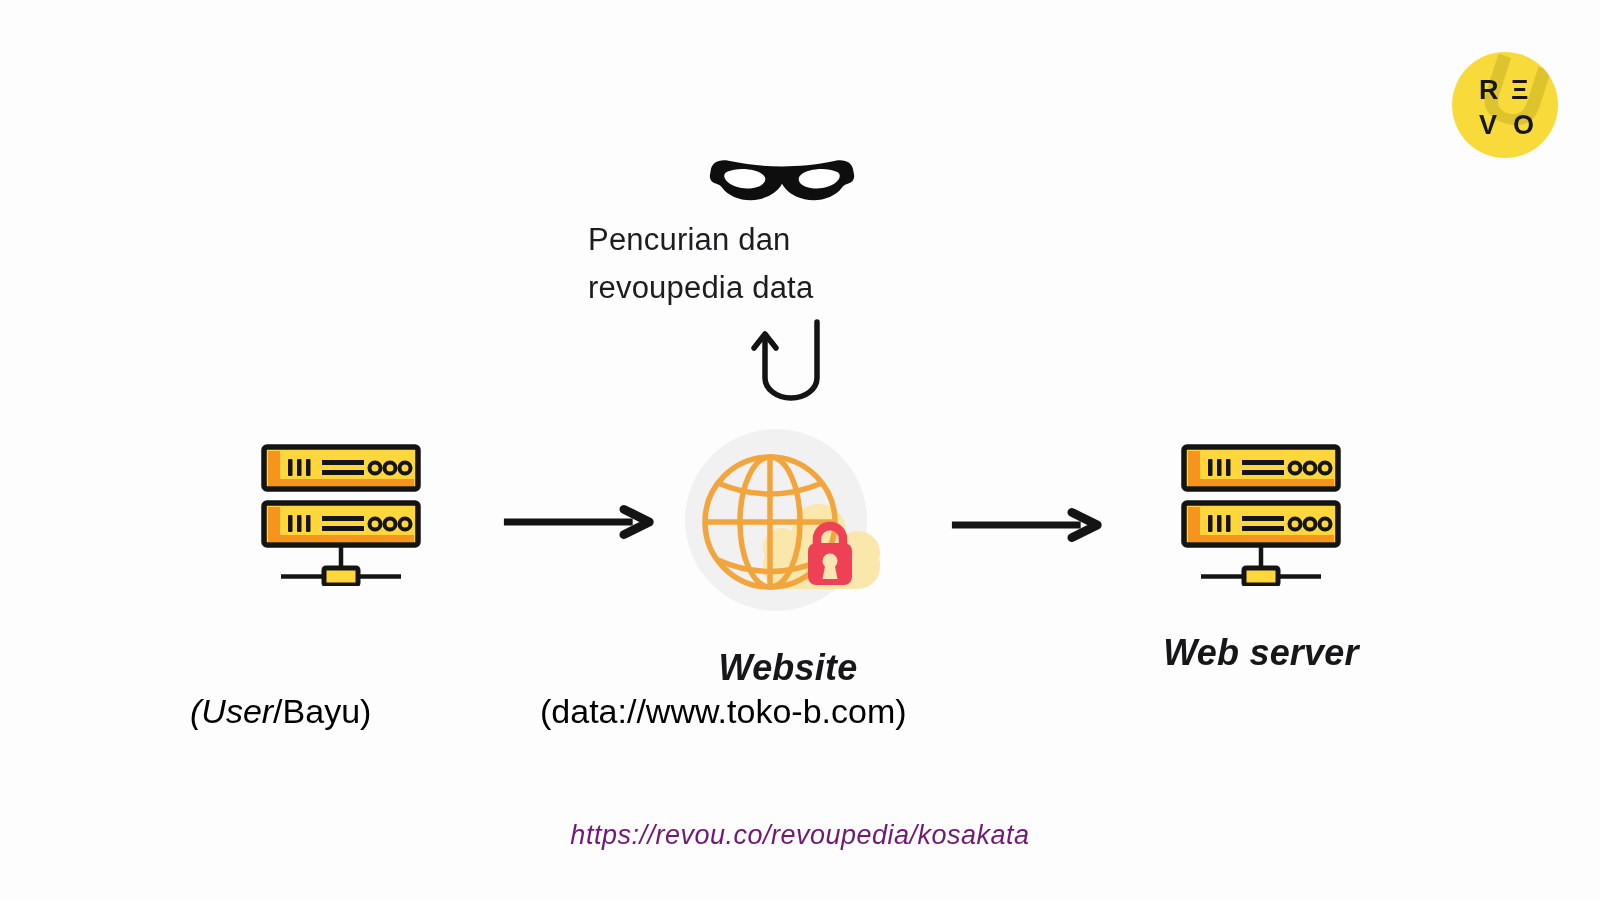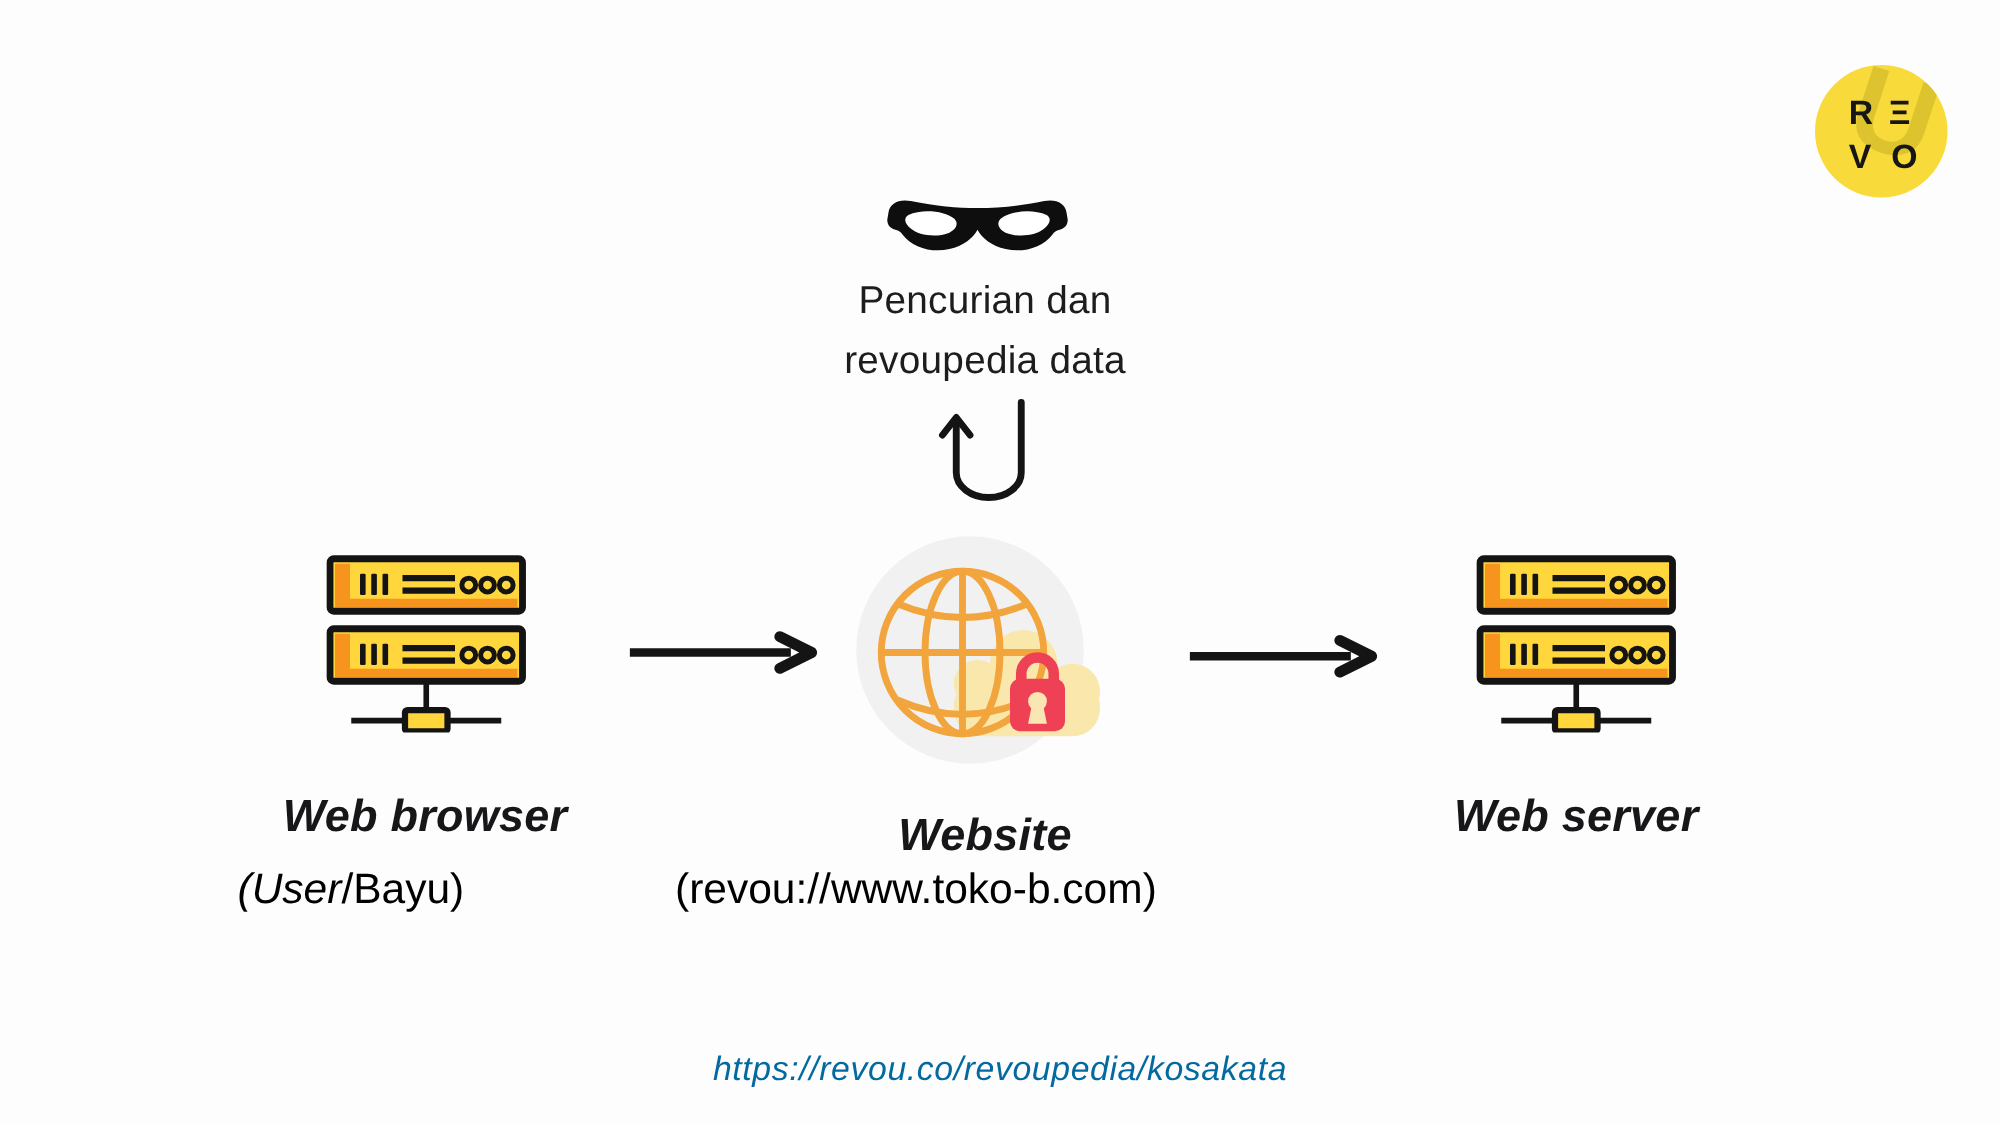--- a/index.html
+++ b/index.html
@@ -29,21 +29,21 @@
     color: #161616; line-height: 1;
   }
   .logo .g-r { left: 27px; top: 25px; }
   .logo .g-e { left: 59px; top: 25px; }
   .logo .g-v { left: 27px; top: 60px; }
   .logo .g-o { left: 61px; top: 60px; }
 
   
   .threat-text {
     position: absolute; left: 588px; top: 216px; width: 400px;
-    text-align: center; font-size: 31px; line-height: 48px;
+    text-align: left; font-size: 31px; line-height: 48px;
     color: #1D1D1F; letter-spacing: 0.2px;
   }
 
   
   .node-title {
     position: absolute; width: 300px; text-align: center;
     font-size: 36px; font-weight: 700; font-style: italic;
     color: #17171A; letter-spacing: 0.2px;
   }
   .t-browser { left: 190px; top: 632px; }
@@ -54,21 +54,21 @@
     position: absolute; text-align: left;
     font-size: 34px; color: #000000;
   }
   .s-browser { left: 190px; top: 692px; width: 300px; }
   .s-website { left: 540px; top: 692px; width: 500px; }
   .italic-part { font-style: italic; }
 
   .footer-url {
     position: absolute; left: 550px; top: 820px; width: 500px;
     text-align: center; font-size: 27px; font-style: italic;
-    color: #0369a1; letter-spacing: 0.5px; margin-top: 20px;
+    color: #701a75; letter-spacing: 0.5px;
   }
 
   svg { display: block; }
 </style>
 </head>
 <body>
 
 <div class="stage">
 
   <div class="logo">
@@ -186,22 +186,21 @@
       <rect x="61" y="26" width="42" height="5" fill="#141414"></rect>
       <circle cx="114" cy="24" r="5.5" fill="#FFD63B" stroke="#141414" stroke-width="4"></circle>
       <circle cx="129" cy="24" r="5.5" fill="#FFD63B" stroke="#141414" stroke-width="4"></circle>
       <circle cx="144" cy="24" r="5.5" fill="#FFD63B" stroke="#141414" stroke-width="4"></circle>
     </g>
     <line x1="80" y1="101" x2="80" y2="126" stroke="#141414" stroke-width="4.5"></line>
     <line x1="20" y1="132.5" x2="140" y2="132.5" stroke="#141414" stroke-width="4.5"></line>
     <rect x="63" y="124" width="34" height="17" rx="2" fill="#FFD63B" stroke="#141414" stroke-width="5"></rect>
   </svg>
 
-  <div class="node-title t-browser">Web browser</div>
   <div class="node-title t-website">Website</div>
   <div class="node-title t-server">Web server</div>
 
   <div class="node-sub s-browser"><span class="italic-part">(User</span><span>/Bayu)</span></div>
-  <div class="node-sub s-website">(revou://www.toko-b.com)</div>
+  <div class="node-sub s-website">(data://www.toko-b.com)</div>
 
   <div class="footer-url">https://revou.co/revoupedia/kosakata</div>
 
 </div>
 
 </body></html>

